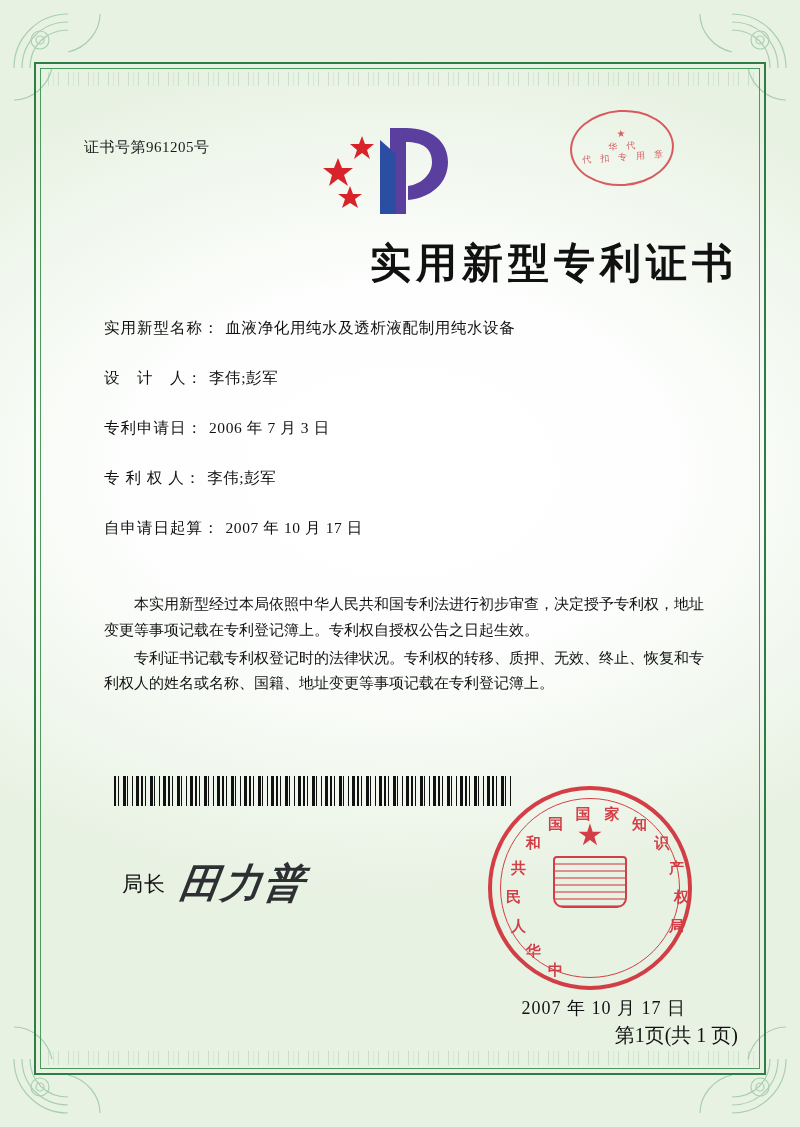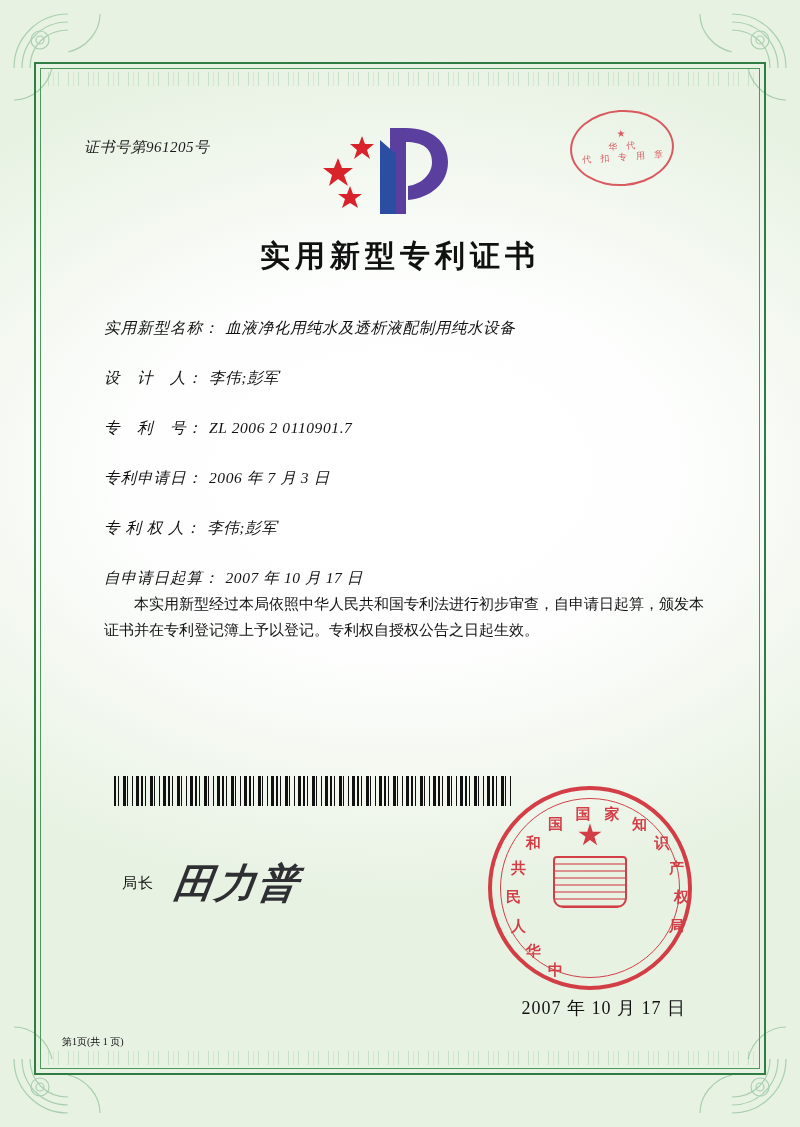--- a/index.html
+++ b/index.html
@@ -69,59 +69,57 @@
   }
 
   .cert-no {
     position: absolute;
     left: 22px;
     top: 52px;
     font-size: 15px;
     color: #1a1a1a;
     letter-spacing: .5px;
     white-space: nowrap;
-    font-style: italic;
   }
 
   
   .logo {
     position: absolute;
     left: 50%;
     top: 28px;
     transform: translateX(-50%);
     width: 160px;
     height: 110px;
   }
 
   .title {
     position: absolute;
     left: 0;
     right: 0;
     top: 150px;
-    text-align: center;
-    font-size: 30px;
+    text-align: right;
+    font-size: 41px;
     font-weight: bold;
     letter-spacing: 5px;
     color: #111;
     font-family: "DejaVu Serif", "Liberation Serif", serif;
   }
 
   .fields {
     position: absolute;
     left: 42px;
     right: 30px;
     top: 232px;
   }
   .field {
     display: flex;
     align-items: baseline;
     margin-bottom: 29px;
     font-size: 15.5px;
     color: #111;
-    font-style: italic;
   }
   .field .lbl {
     white-space: pre;
     letter-spacing: 1px;
   }
   .field .val {
     margin-left: 6px;
     letter-spacing: .6px;
   }
 
@@ -155,23 +153,23 @@
   }
 
   .signature-row {
     position: absolute;
     left: 60px;
     top: 770px;
     display: flex;
     align-items: center;
   }
   .sig-label {
-    font-size: 15px;
-    color: #111;
-    margin-right: 20px;
+    font-size: 21px;
+    color: #111;
+    margin-right: 14px;
     letter-spacing: 1px;
     text-align: right;
   }
   .sig-mark {
     font-family: "DejaVu Serif", serif;
     font-size: 40px;
     font-style: italic;
     font-weight: bold;
     color: #15151a;
     transform: skewX(-8deg);
@@ -238,22 +236,22 @@
     font-size: 18px;
     color: #111;
     letter-spacing: 1px;
   }
 
   .page-no {
     position: absolute;
     left: 0;
     right: 0;
     bottom: 8px;
-    text-align: left;
-    font-size: 10px;
+    text-align: right;
+    font-size: 20px;
     color: #111;
   }
 
   
   .stamp-oval {
     position: absolute;
     right: 64px;
     top: 24px;
     width: 104px;
     height: 76px;
@@ -360,39 +358,36 @@
     <div class="fields">
       <div class="field">
         <span class="lbl">实用新型名称：</span>
         <span class="val">血液净化用纯水及透析液配制用纯水设备</span>
       </div>
       <div class="field">
         <span class="lbl">设　计　人：</span>
         <span class="val">李伟;彭军</span>
       </div>
       <div class="field">
-        <span class="lbl">专　利　号：</span>
-        <span class="val">ZL 2006 2 0110901.7</span>
-      </div>
-      <div class="field">
         <span class="lbl">专利申请日：</span>
         <span class="val">2006 年 7 月 3 日</span>
       </div>
       <div class="field">
         <span class="lbl">专 利 权 人：</span>
         <span class="val">李伟;彭军</span>
       </div>
       <div class="field">
         <span class="lbl">自申请日起算：</span>
         <span class="val">2007 年 10 月 17 日</span>
       </div>
     </div>
 
     <div class="paras">
-      <p>本实用新型经过本局依照中华人民共和国专利法进行初步审查，自申请日起算，颁发本证书并在专利登记簿上予以登记。专利权自授权公告之日起生效。</p>
+      <p>本实用新型经过本局依照中华人民共和国专利法进行初步审查，决定授予专利权，地址变更等事项记载在专利登记簿上。专利权自授权公告之日起生效。</p>
+      <p>专利证书记载专利权登记时的法律状况。专利权的转移、质押、无效、终止、恢复和专利权人的姓名或名称、国籍、地址变更等事项记载在专利登记簿上。</p>
     </div>
 
     <div class="barcode"></div>
 
     <div class="signature-row">
       <span class="sig-label">局长</span>
       <span class="sig-mark">田力普</span>
     </div>
 
     <div class="seal">

